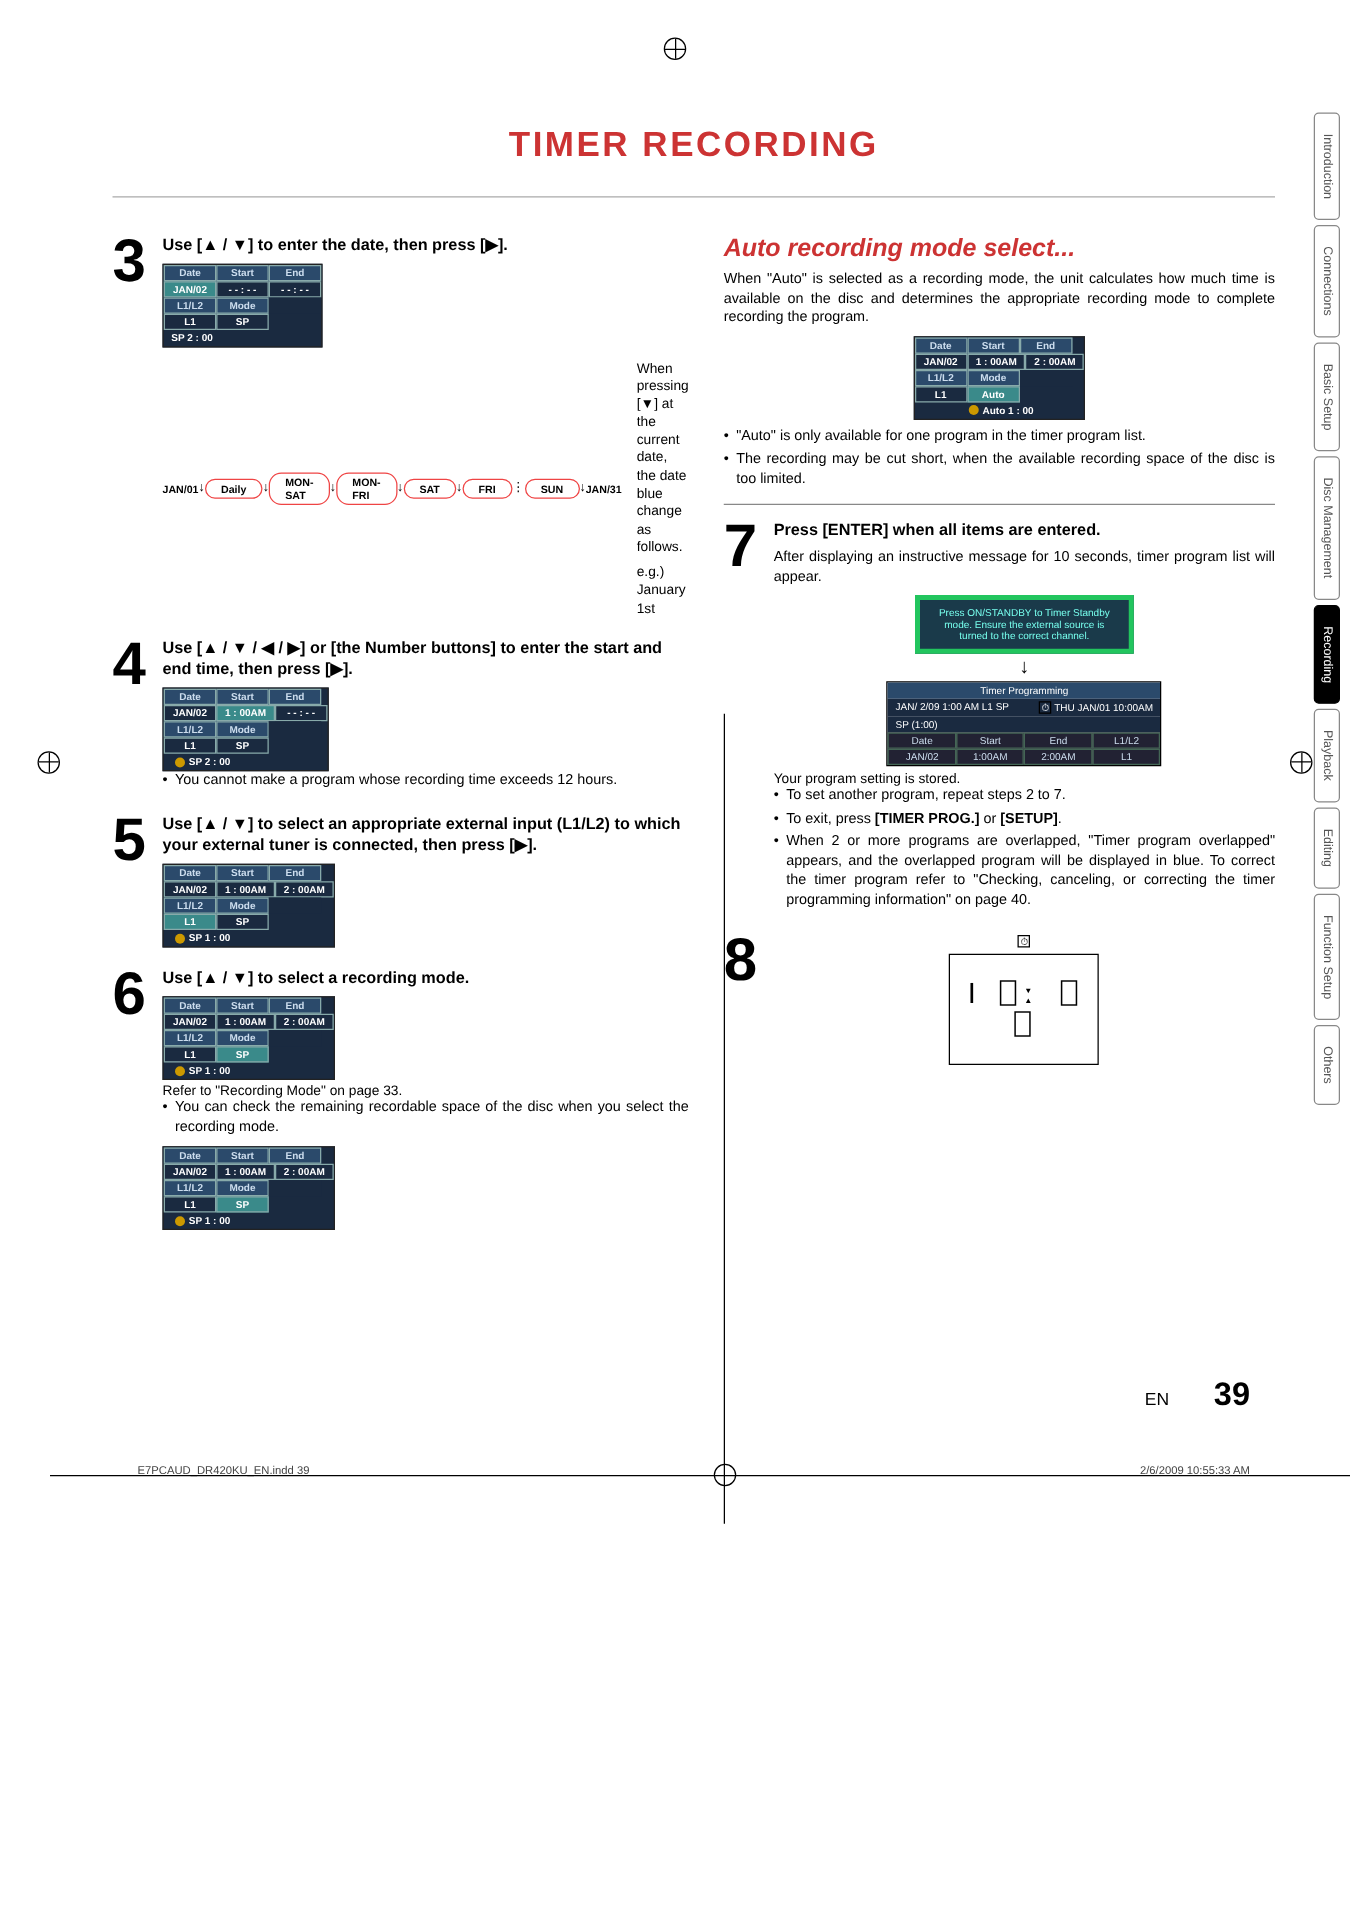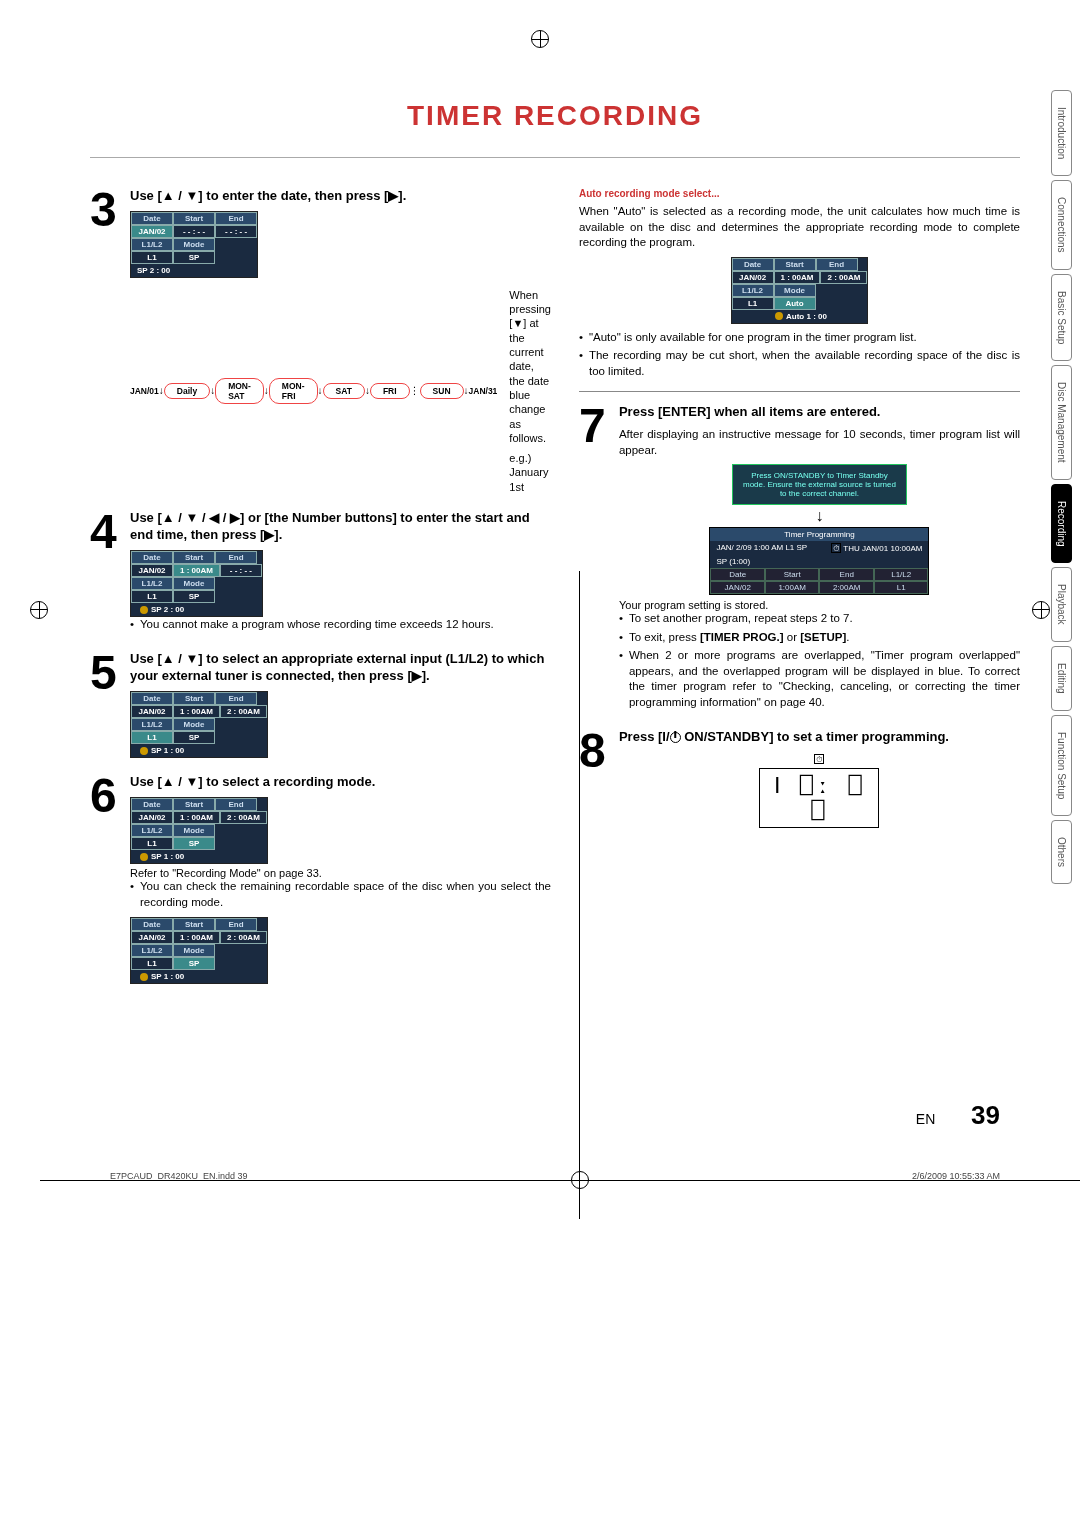--- a/index.html
+++ b/index.html
@@ -11,21 +11,21 @@
   .reg-top { top: 30px; left: 50%; transform: translateX(-50%); }
   .reg-left { top: 50%; left: 30px; transform: translateY(-50%); }
   .reg-right { top: 50%; right: 30px; transform: translateY(-50%); }
   .page-title { text-align: center; color: #c33; font-weight: bold; font-size: 28px; letter-spacing: 2px; margin: 60px 0 25px; }
   .columns { display: flex; gap: 28px; }
   .col { flex: 1; }
   .step { display: flex; margin-bottom: 16px; }
   .stepnum { font-size: 48px; font-weight: bold; line-height: 0.9; width: 40px; flex-shrink: 0; }
   .stepbody { flex: 1; }
   .steptitle { font-weight: bold; font-size: 13px; margin-bottom: 6px; line-height: 1.3; }
-  .subheading { color: #c33; font-weight: bold; font-size: 10px; margin-bottom: 5px; }
+  .subheading { color: #c33; font-weight: bold; font-style: italic; font-size: 20px; margin-bottom: 5px; }
   .para { font-size: 11.5px; line-height: 1.35; margin-bottom: 6px; text-align: justify; }
   ul.bullets { list-style: none; padding-left: 0; }
   ul.bullets li { position: relative; padding-left: 10px; font-size: 11.5px; line-height: 1.35; margin-bottom: 3px; text-align: justify; }
   ul.bullets li::before { content: "•"; position: absolute; left: 0; }
   
   .progtable { display: inline-block; border: 1px solid #222; font-size: 8px; font-weight: bold; background: #1a2a40; color: #fff; }
   .progtable .r { display: flex; }
   .progtable .c { border: 1px solid #8aa; padding: 1px 6px; text-align: center; min-width: 42px; }
   .progtable .hdr .c { background: #2b4a6b; color: #cde; }
   .progtable .hl { background: #3a8a8a; }
@@ -35,27 +35,27 @@
   
   .cycle { display: flex; gap: 12px; margin-top: 10px; }
   .cycle-col { display: flex; flex-direction: row; align-items: center; }
   .cycle-item { border: 1px solid #ef4444; border-radius: 10px; padding: 2px 12px; font-size: 8.5px; font-weight: bold; margin: 1px 0; }
   .cycle-arrow { font-size: 10px; line-height: 0.7; }
   .cycle-text { font-size: 11px; line-height: 1.3; }
   
   .tabs { position: absolute; right: 8px; top: 90px; display: flex; flex-direction: column; gap: 4px; }
   .tab { border: 1px solid #888; border-radius: 4px; writing-mode: vertical-rl; text-orientation: mixed; font-size: 10px; padding: 16px 4px; text-align: center; color: #555; }
   .tab.active { background: #000; color: #fff; border-color:#000;}
-  .message-box { background: #1a3a4a; color: #7fe; font-size: 8px; padding: 6px 8px; width: 175px; text-align: center; border: 1px solid #22c55e; }
+  .message-box { background: #1a3a4a; color: #7fe; font-size: 8px; padding: 6px 8px; width: 175px; text-align: center; border: 4px solid #22c55e; }
   .listbox { width: 220px; }
   .listbox .titlebar { background:#2b4a6b; color:#fff; font-size:8px; padding:2px 6px; }
   .listbox .line1 { background:#1a2a40; color:#fff; font-size:8px; padding:2px 6px; display:flex; justify-content:space-between;}
   .listbox .tbl { display:flex; }
   .listbox .tbl .c { flex:1; border:1px solid #465; background:#223; color:#cde; font-size:8px; text-align:center; padding:1px 0;}
-  .seg7 { font-family: monospace; font-size: 22px; letter-spacing: 3px; text-align:center; border:1px solid #000; width:120px; margin:4px auto 0; padding:4px 0;}
+  .seg7 { font-family: monospace; font-size: 22px; letter-spacing: 3px; text-align:center; border:1px solid #000; width:120px; margin:4px auto 0; padding:18px 0;}
   .clockicon{display:inline-block;width:10px;height:10px;border:1px solid #000;font-size:8px;text-align:center;line-height:10px;}
   .power-sym{display:inline-block;width:11px;height:11px;border:1.5px solid #000;border-radius:50%;position:relative;vertical-align:-2px;}
   .power-sym::after{content:"";position:absolute;width:1.5px;height:7px;background:#000;top:-2px;left:50%;transform:translateX(-50%);}
   .footer { display:flex; justify-content:space-between; font-size:9px; color:#444; margin-top:40px; padding: 0 20px; text-align: center;}
   .pagefoot { text-align:right; font-size:14px; margin-top:100px; padding-right:20px;}
   .pagefoot b{font-size:26px;margin-left:28px;}
   hr.thin{border:none;border-top:1px solid #aaa;margin:4px 0 30px;}
   hr.div{border:none;border-top:1px solid #888;margin:12px 0;}
 </style>
 </head>
@@ -334,21 +334,20 @@
         <li>To set another program, repeat steps 2 to 7.</li>
         <li>To exit, press <b>[TIMER PROG.]</b> or <b>[SETUP]</b>.</li>
         <li>When 2 or more programs are overlapped, "Timer program overlapped" appears, and the overlapped program will be displayed in blue. To correct the timer program refer to "Checking, canceling, or correcting the timer programming information" on page 40.</li>
       </ul>
     </div>
   </div>
 
   <div class="step">
     <div class="stepnum">8</div>
     <div class="stepbody">
-      <div class="steptitle"><span>Press [I/</span><span class="power-sym"></span><span> ON/STANDBY] to set a timer programming.</span></div>
       <div style="text-align:center"><span class="clockicon">⏱</span></div>
       <div class="seg7">Ⅰ ⎕ː ⎕ ⎕</div>
     </div>
   </div>
 
 </div>
 </div>
 
 <div class="pagefoot">
   <span>EN</span>&nbsp;&nbsp;<b>39</b>

